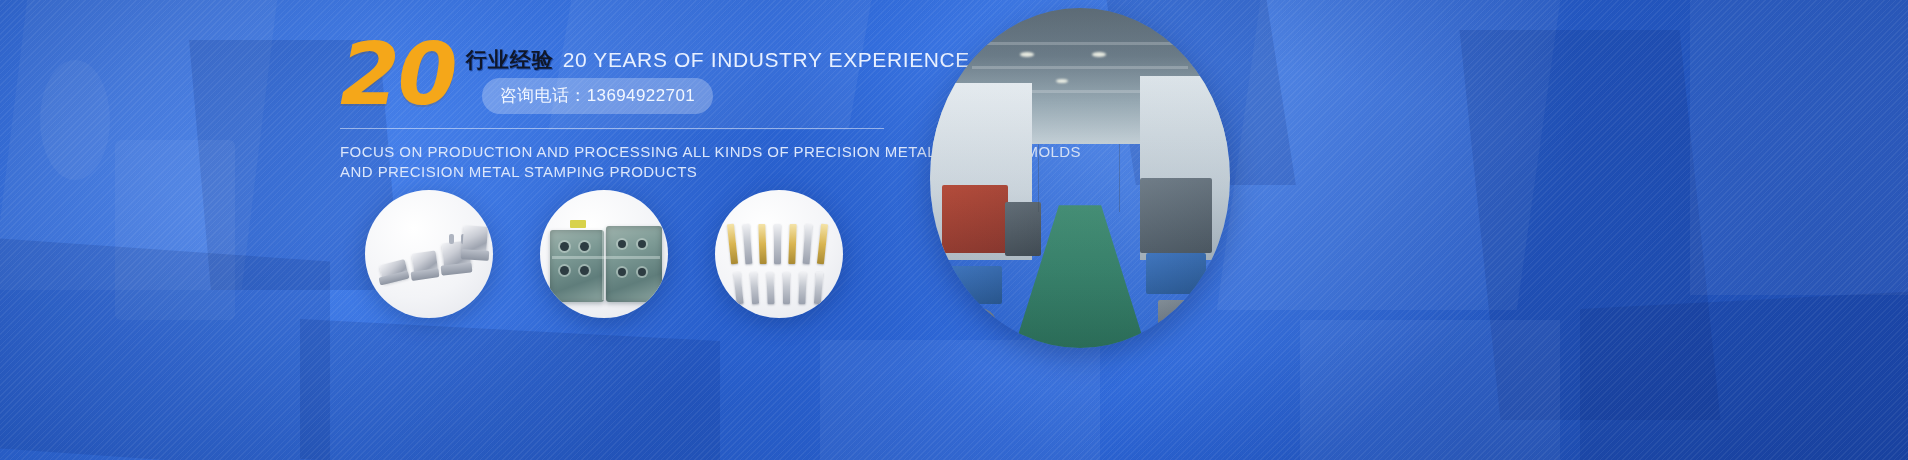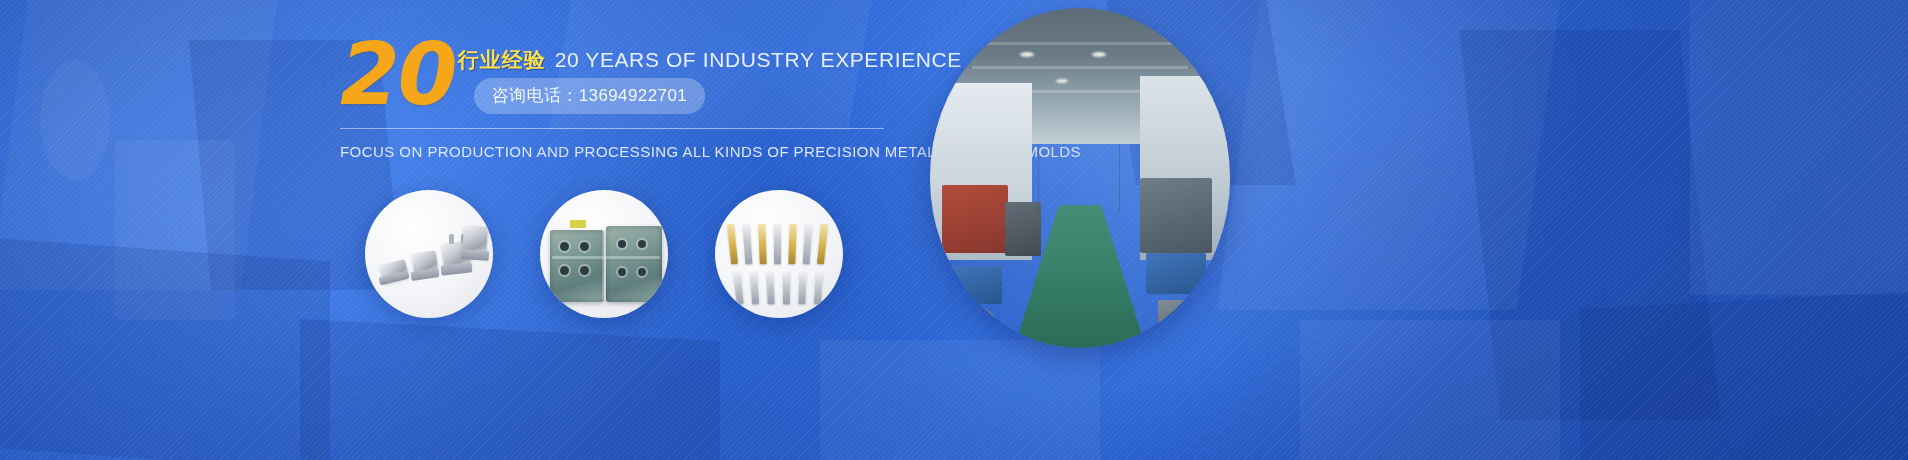--- a/index.html
+++ b/index.html
@@ -63,31 +63,31 @@
 
   .headline-row{display:flex;align-items:flex-start;}
 
   .year-badge{
     font-family:"DejaVu Sans","Liberation Sans",sans-serif;
     font-size:86px;line-height:.86;
     font-weight:bold;
     font-style:italic;
     letter-spacing:-2px;
     color:#F5A719;
-    margin-right:2px;
+    margin-right:10px;
     margin-top:-2px;
     text-shadow:0 2px 0 rgba(120,70,0,.18);
   }
 
   .headline-text{padding-top:6px;}
 
   .line-top{display:flex;align-items:baseline;white-space:nowrap;}
   .cn-small{
     font-family:Liberation Mono, monospace;
-    font-size:21px;font-weight:bold;color:#fde047;
+    font-size:21px;font-weight:bold;color:#0f172a;
     letter-spacing:1px;
     text-shadow:1px 1px 0 rgba(28,70,160,.85);
   }
   .en-head{
     font-size:21px;color:#e8f0ff;font-weight:300;
     letter-spacing:.6px;margin-left:9px;
   }
 
   .line-bottom{display:flex;align-items:center;white-space:nowrap;margin-top:4px;}
   .cn-big{
@@ -236,20 +236,21 @@
         <div class="line-bottom">
           <span class="phone-pill">咨询电话：13694922701</span>
         </div>
       </div>
     </div>
 
     <div class="divider"></div>
 
     <div class="desc">
       <div>FOCUS ON PRODUCTION AND PROCESSING ALL KINDS OF PRECISION METAL STAMPING MOLDS</div>
+      <div>AND PRECISION METAL STAMPING PRODUCTS</div>
     </div>
   </div>
 
   <div class="circle prod c1">
     <span class="part sh p1"></span>
     <span class="part p1b"></span>
     <span class="part sh p2"></span>
     <span class="part p2b"></span>
     <span class="part sh p3"></span>
     <span class="part p3b"></span>

